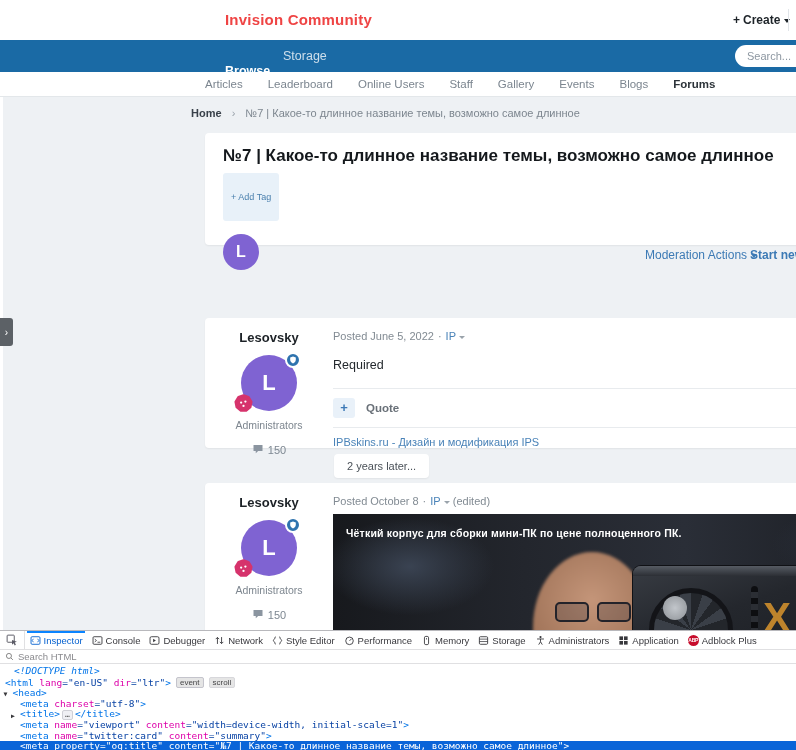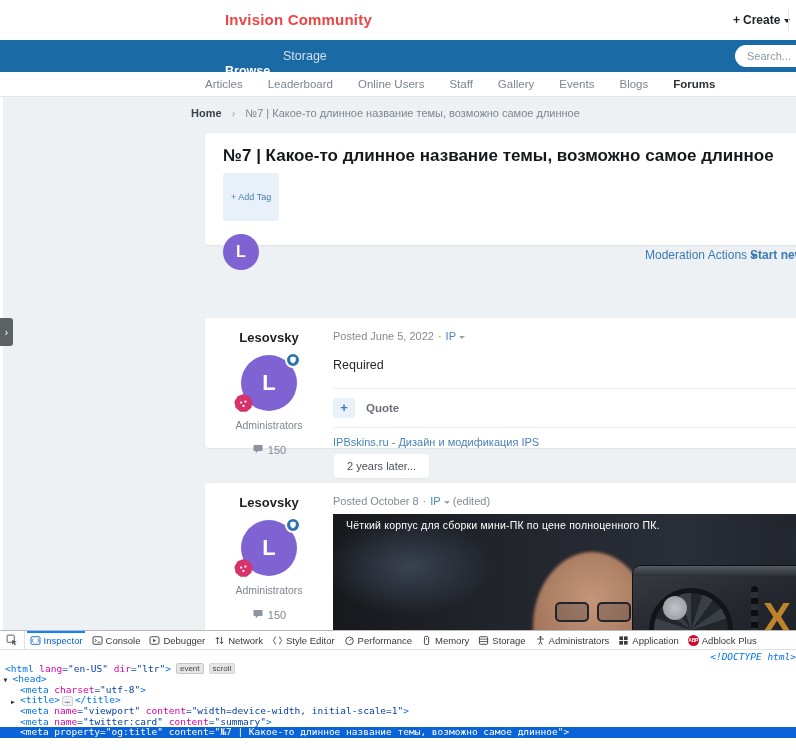--- a/index.html
+++ b/index.html
@@ -72,21 +72,21 @@
   .signature { margin-top:8px; font-size:11px; }
 
   .time-sep { position:absolute; left:310px; top:454px; background:#ffffff; border-radius:4px; padding:6px 13px; font-size:11px; color:#4a5158; box-shadow:0 1px 2px rgba(0,0,0,.06);margin-left:24px; }
 
   
   .video { position:relative; margin-top:7px; width:640px; height:150px; overflow:hidden; background:
       radial-gradient(ellipse 120px 70px at 12% 35%, #3a4352 0%, rgba(0,0,0,0) 70%),
       radial-gradient(ellipse 150px 60px at 85% 20%, #2c3340 0%, rgba(0,0,0,0) 70%),
       linear-gradient(90deg,#17191d 0%,#23262d 30%,#2a2e37 55%,#14161a 100%);
   }
-  .video-caption { position:absolute; left:13px; top:5px; font-size:10.5px; font-weight:normal; color:#ffffff; letter-spacing:.2px; }
+  .video-caption { position:absolute; left:13px; top:13px; font-size:10.5px; font-weight:bold; color:#ffffff; letter-spacing:.2px; }
   .face { position:absolute; left:200px; top:38px; width:118px; height:150px; border-radius:50% 50% 40% 40%;
       background:radial-gradient(circle at 50% 32%, #c49579 0%, #a2755a 55%, #7a5340 100%); filter:blur(1.5px); }
   .glasses { position:absolute; left:222px; top:88px; width:76px; height:20px; display:flex; gap:8px; filter:blur(.4px); }
   .glasses div { flex:1; border:2.5px solid #23232a; border-radius:5px; background:rgba(40,40,50,.25); }
   .pc-case { position:absolute; left:300px; top:52px; width:175px; height:110px; border-radius:8px 8px 0 0;
       background:linear-gradient(160deg,#383c43 0%, #24272d 45%, #1b1e23 100%); box-shadow:0 0 0 1px #101115; }
   .pc-top { position:absolute; left:0; top:0; width:100%; height:10px; border-radius:8px 8px 0 0; background:linear-gradient(180deg,#565b63,#2c2f35); }
   .fan { position:absolute; left:16px; top:22px; width:84px; height:84px; border-radius:50%; border:5px solid #131418;
       background:repeating-conic-gradient(#23262b 0deg 18deg, #3a3f47 18deg 36deg); }
   .fan-cap { position:absolute; left:30px; top:30px; width:24px; height:24px; border-radius:50%; background:radial-gradient(#c2c6cb, #8e9297); }
@@ -373,22 +373,29 @@
           <span>Application</span>
         </div>
         <div class="dt-tab">
           <span class="ticon">
             <span class="abp-dot">ABP</span>
           </span>
           <span>Adblock Plus</span>
         </div>
       </div>
   </div>
+  <div class="dt-search">
+    <svg viewBox="0 0 16 16" fill="none">
+        <circle cx="7" cy="7" r="4.5" stroke="currentColor" stroke-width="1.5"></circle>
+        <path d="M10.5 10.5 14 14" stroke="currentColor" stroke-width="1.5"></path>
+      </svg>
+    <input placeholder="Search HTML" style="">
+  </div>
   <div class="dt-tree">
-      <div class="tree-row" style="padding-left: 5px; text-align: right;"><span class="tk-doctype">&lt;!DOCTYPE html&gt;</span></div>
+      <div class="tree-row" style="padding-left: 14px;"><span class="tk-doctype">&lt;!DOCTYPE html&gt;</span></div>
       <div class="tree-row" style="padding-left: 5px;"><span class="tk-tag">&lt;html</span><span class="tk-attr"> lang</span><span class="tk-val">="en-US"</span><span class="tk-attr"> dir</span><span class="tk-val">="ltr"</span><span class="tk-tag">&gt;</span><span class="tk-badgeDark">event</span><span class="tk-badge">scroll</span></div>
       <div class="tree-row" style="padding-left: 12.5px;"><span class="expander" style="left: 3.5px;">▼</span><span class="tk-tag">&lt;head&gt;</span></div>
       <div class="tree-row" style="padding-left: 20px;"><span class="tk-tag">&lt;meta</span><span class="tk-attr"> charset</span><span class="tk-val">="utf-8"</span><span class="tk-tag">&gt;</span></div>
       <div class="tree-row" style="padding-left: 20px;"><span class="expander" style="left: 11px;">▶</span><span class="tk-tag">&lt;title&gt;</span><span class="tk-ellipsis">…</span><span class="tk-tag">&lt;/title&gt;</span></div>
       <div class="tree-row" style="padding-left: 20px;"><span class="tk-tag">&lt;meta</span><span class="tk-attr"> name</span><span class="tk-val">="viewport"</span><span class="tk-attr"> content</span><span class="tk-val">="width=device-width, initial-scale=1"</span><span class="tk-tag">&gt;</span></div>
       <div class="tree-row" style="padding-left: 20px;"><span class="tk-tag">&lt;meta</span><span class="tk-attr"> name</span><span class="tk-val">="twitter:card"</span><span class="tk-attr"> content</span><span class="tk-val">="summary"</span><span class="tk-tag">&gt;</span></div>
       <div class="tree-row selected" style="padding-left: 20px;"><span class="tk-tag">&lt;meta</span><span class="tk-attr"> property</span><span class="tk-val">="og:title"</span><span class="tk-attr"> content</span><span class="tk-val">="№7 | Какое-то длинное название темы, возможно самое длинное"</span><span class="tk-tag">&gt;</span></div>
     </div>
 </div>
 

